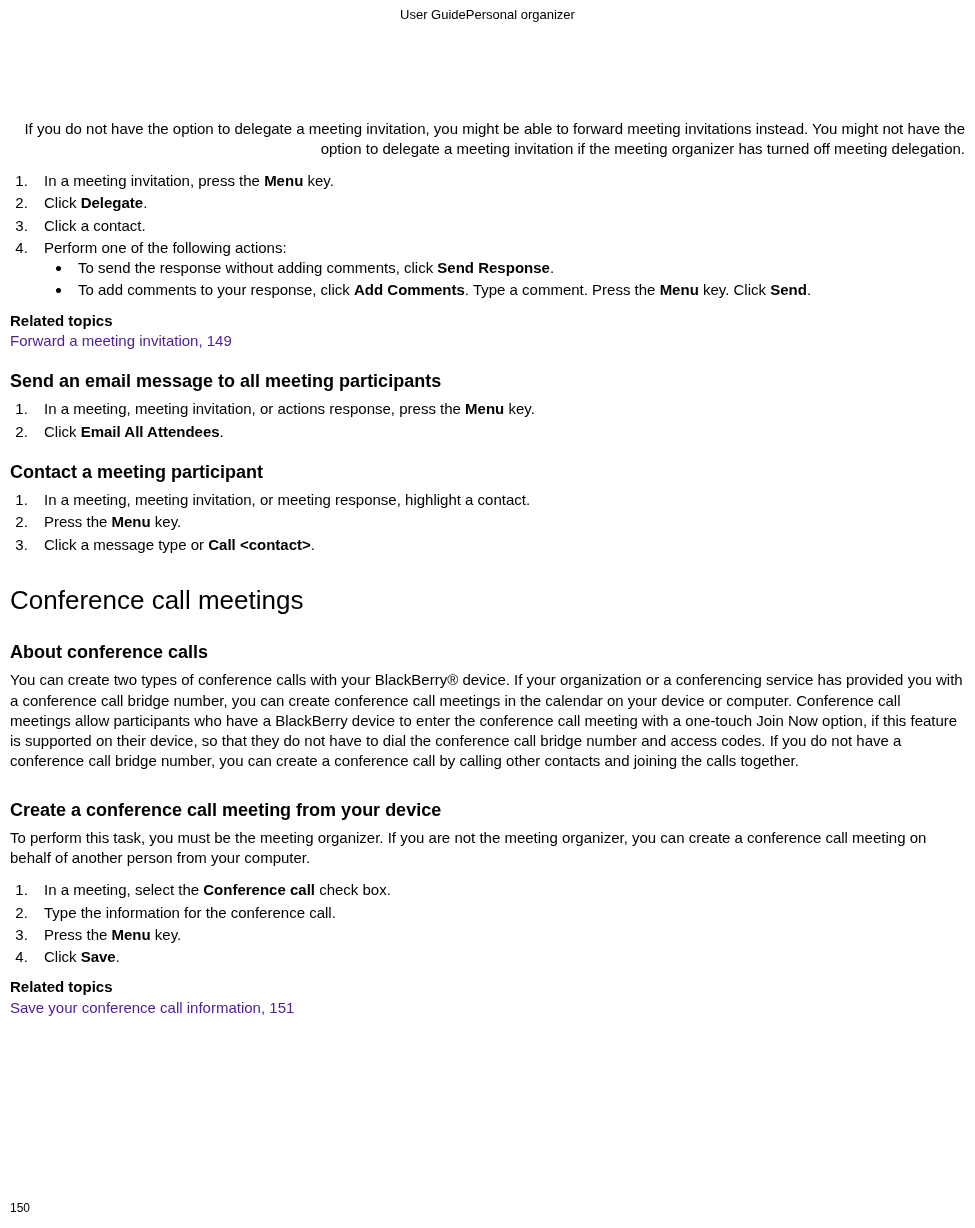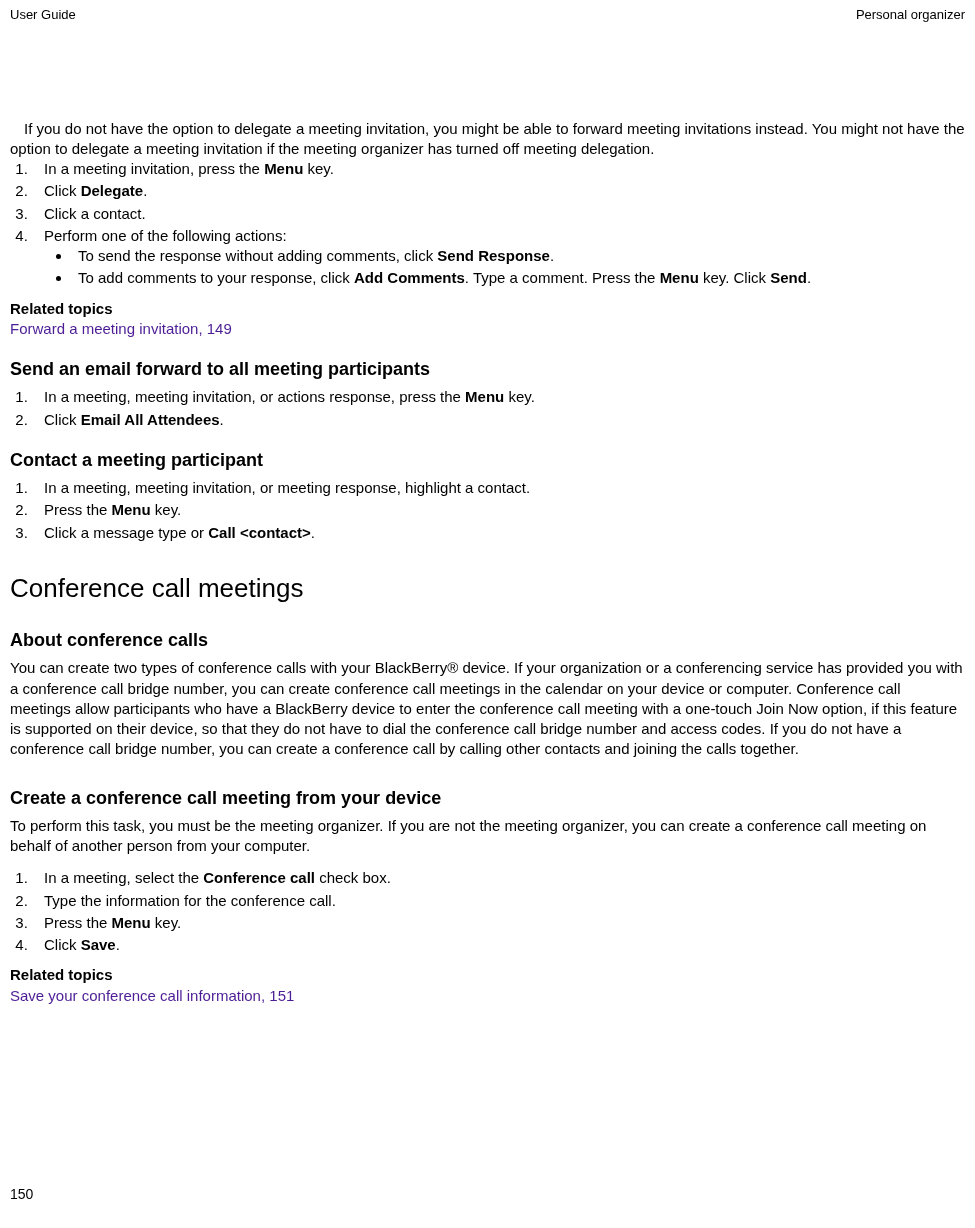--- a/index.html
+++ b/index.html
@@ -12,27 +12,28 @@
       font-size: 15px;
       color: #000;
       width: 975px;
       height: 1228px;
       padding: 6px 10px 10px 10px;
       position: relative;
       line-height: 1.35;
     }
     .header {
       display: flex;
-      justify-content: space-between;
+      justify-content: center;
       font-size: 13px;
       margin-bottom: 95px;
     }
     .intro-para {
-      margin-bottom: 0;
+      margin-bottom: 12px;
       text-indent: 14px;
+      text-align: right;
     }
     ol {
       list-style-position: outside;
       margin-left: 22px;
       margin-bottom: 10px;
     }
     ol > li {
       padding-left: 12px;
       margin-bottom: 2px;
     }
@@ -63,22 +64,22 @@
       font-weight: normal;
       margin-top: 28px;
       margin-bottom: 22px;
     }
     .para {
       margin-bottom: 12px;
     }
     .page-number {
       position: absolute;
       left: 10px;
-      bottom: 24px;
-      font-size: 14px;
+      bottom: 12px;
+      font-size: 12px;
     }
     b { font-weight: bold; }
   </style>
 </head>
 <body>
 
 <div class="header">
   <span>User Guide</span>
   <span>Personal organizer</span>
 </div>
@@ -93,21 +94,21 @@
     <ul>
       <li><span>To send the response without adding comments, click </span><b>Send Response</b><span>.</span></li>
       <li><span>To add comments to your response, click </span><b>Add Comments</b><span>. Type a comment. Press the </span><b>Menu</b><span> key. Click </span><b>Send</b><span>.</span></li>
     </ul>
   </li>
 </ol>
 
 <div class="related-topics-label">Related topics</div>
 <div class="related-link">Forward a meeting invitation, 149</div>
 
-<h3>Send an email forward to all meeting participants</h3>
+<h3>Send an email message to all meeting participants</h3>
 <ol>
   <li><span>In a meeting, meeting invitation, or actions response, press the </span><b>Menu</b><span> key.</span></li>
   <li><span>Click </span><b>Email All Attendees</b><span>.</span></li>
 </ol>
 
 <h3>Contact a meeting participant</h3>
 <ol>
   <li>In a meeting, meeting invitation, or meeting response, highlight a contact.</li>
   <li><span>Press the </span><b>Menu</b><span> key.</span></li>
   <li><span>Click a message type or </span><b>Call &lt;contact&gt;</b><span>.</span></li>

